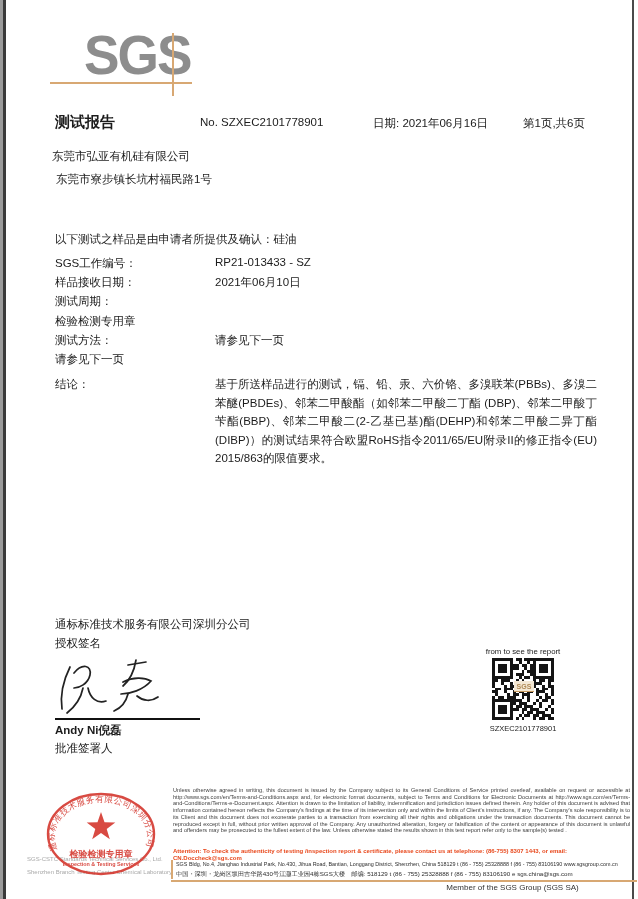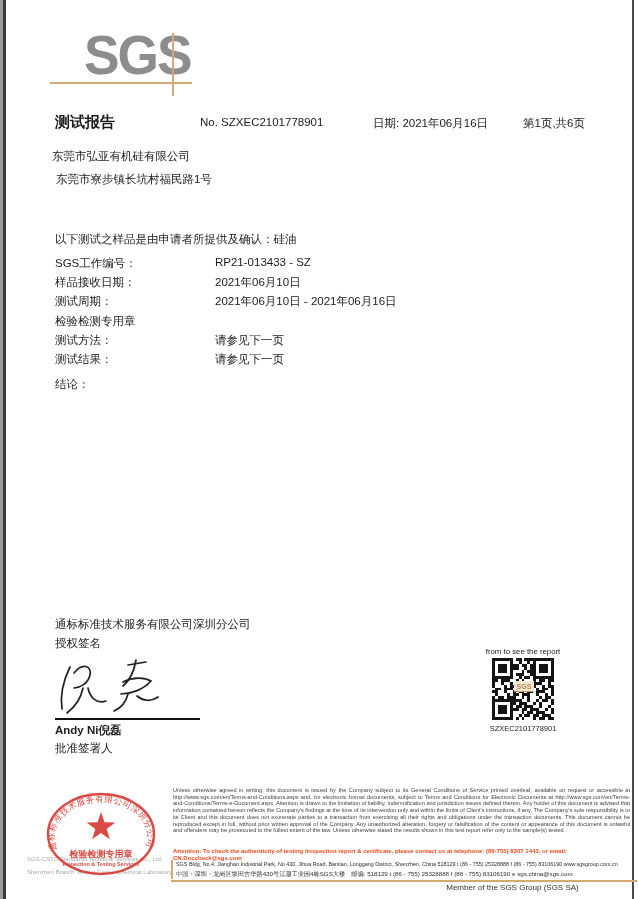--- a/index.html
+++ b/index.html
@@ -96,36 +96,35 @@
     <div class="info-row">
       <div class="info-label">SGS工作编号：</div>
       <div class="info-value">RP21-013433 - SZ</div>
     </div>
     <div class="info-row">
       <div class="info-label">样品接收日期：</div>
       <div class="info-value">2021年06月10日</div>
     </div>
     <div class="info-row">
       <div class="info-label">测试周期：</div>
-      <div class="info-value">2021年06月10日 - 2021年06月16日</div>
     </div>
     <div class="info-row">
       <div class="info-value">检验检测专用章</div>
     </div>
     <div class="info-row">
       <div class="info-label">测试方法：</div>
       <div class="info-value">请参见下一页</div>
     </div>
     <div class="info-row">
-      <div class="info-label">测试结果：</div>
       <div class="info-value">请参见下一页</div>
     </div>
   </div>
 
   <div class="abs conclusion-label">结论：</div>
+  <div class="abs conclusion-text">基于所送样品进行的测试，镉、铅、汞、六价铬、多溴联苯(PBBs)、多溴二苯醚(PBDEs)、邻苯二甲酸酯（如邻苯二甲酸二丁酯 (DBP)、邻苯二甲酸丁苄酯(BBP)、邻苯二甲酸二(2-乙基已基)酯(DEHP)和邻苯二甲酸二异丁酯(DIBP)）的测试结果符合欧盟RoHS指令2011/65/EU附录II的修正指令(EU) 2015/863的限值要求。</div>
 
   <div class="abs signoff-company">通标标准技术服务有限公司深圳分公司</div>
   <div class="abs signoff-auth">授权签名</div>
 
   <svg class="abs signature-svg" width="160" height="64" viewBox="0 0 160 64">
     <g fill="none" stroke="#222" stroke-width="1.7" stroke-linecap="round">
       <path d="M20,12 C14,24 10,40 12,54"></path>
       <path d="M24,18 C32,8 42,10 40,20 C38,29 29,33 24,33"></path>
       <path d="M33,33 C31,43 26,51 17,58"></path>
       <path d="M38,33 C40,43 47,49 56,46"></path>

